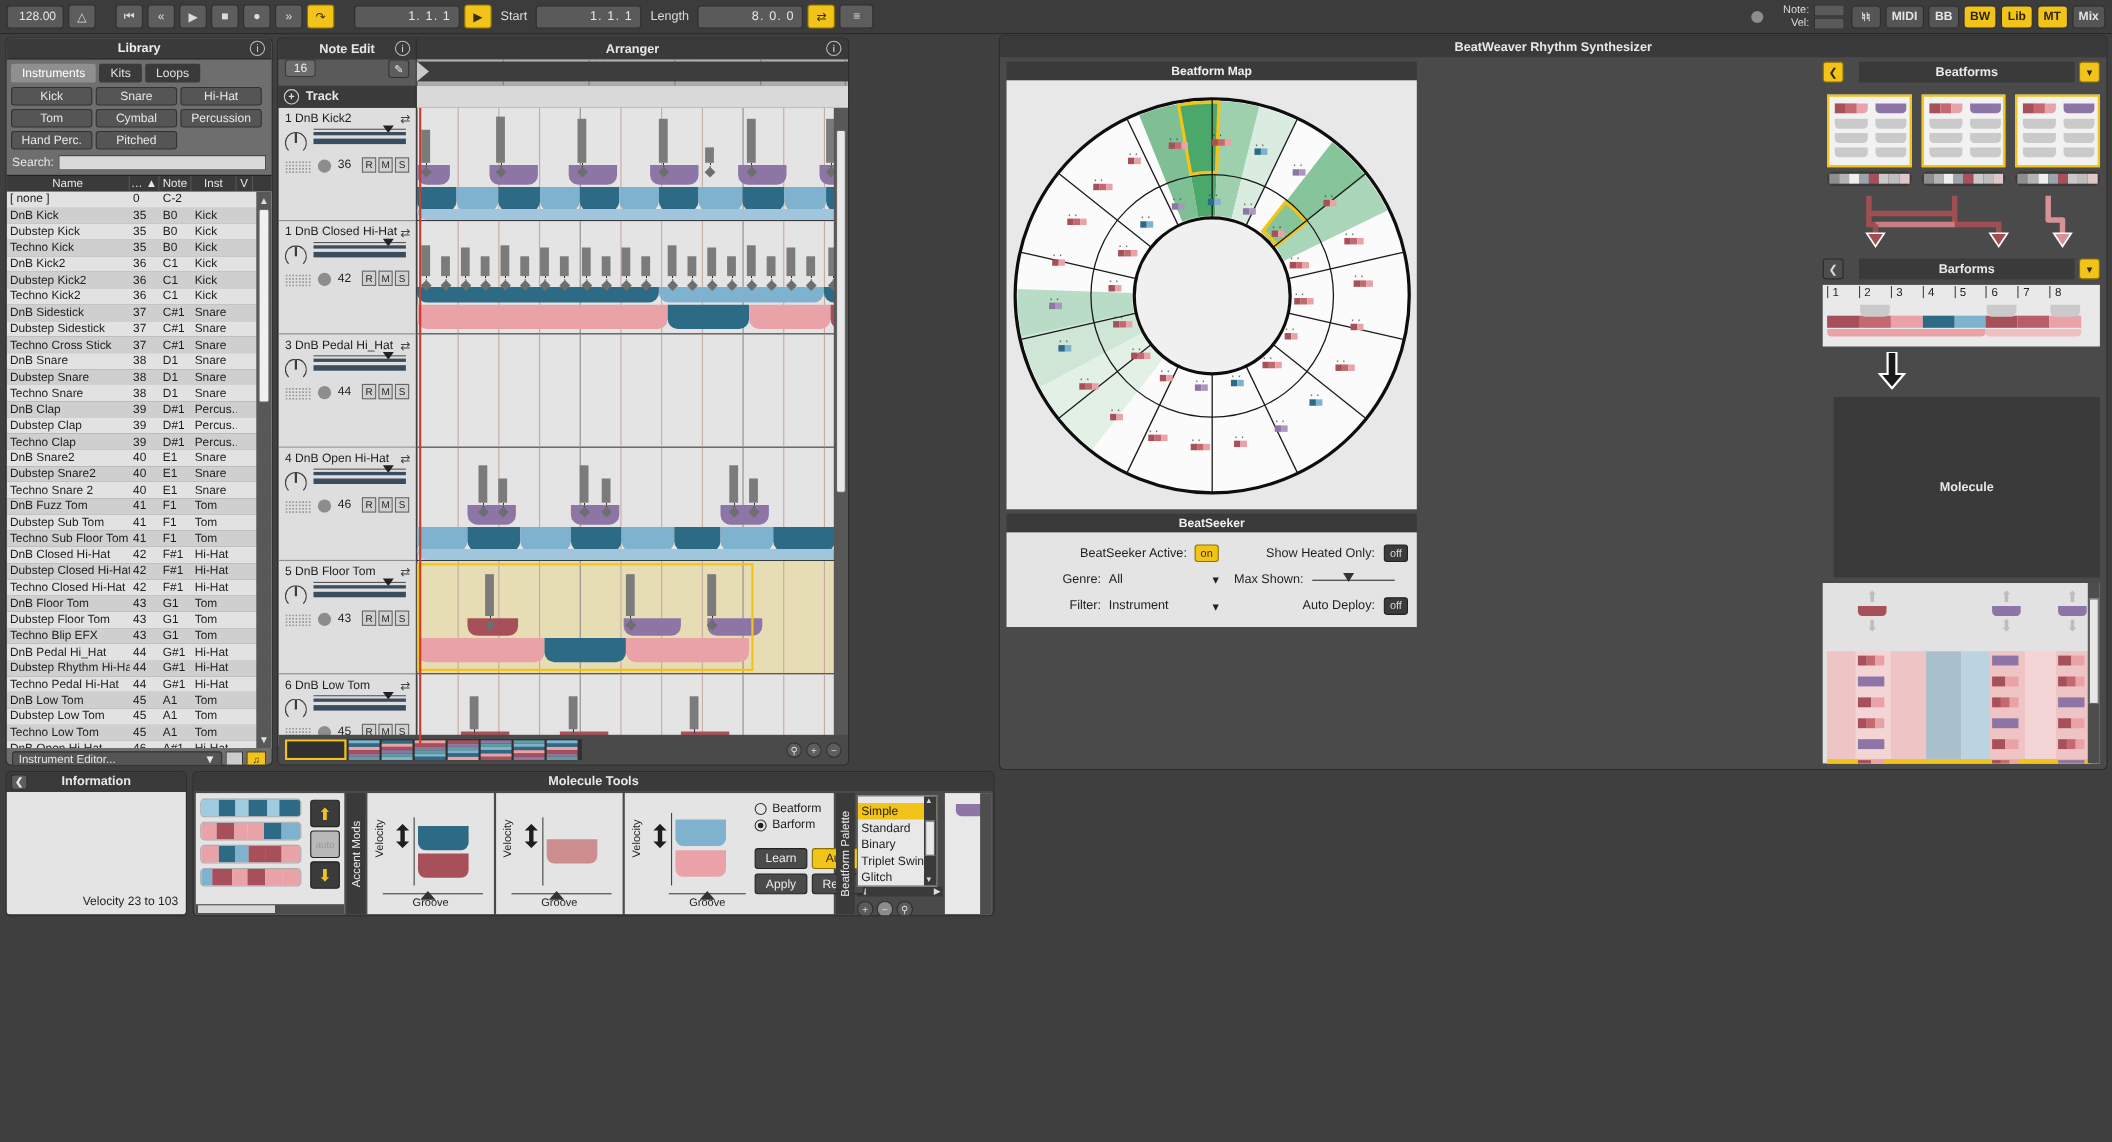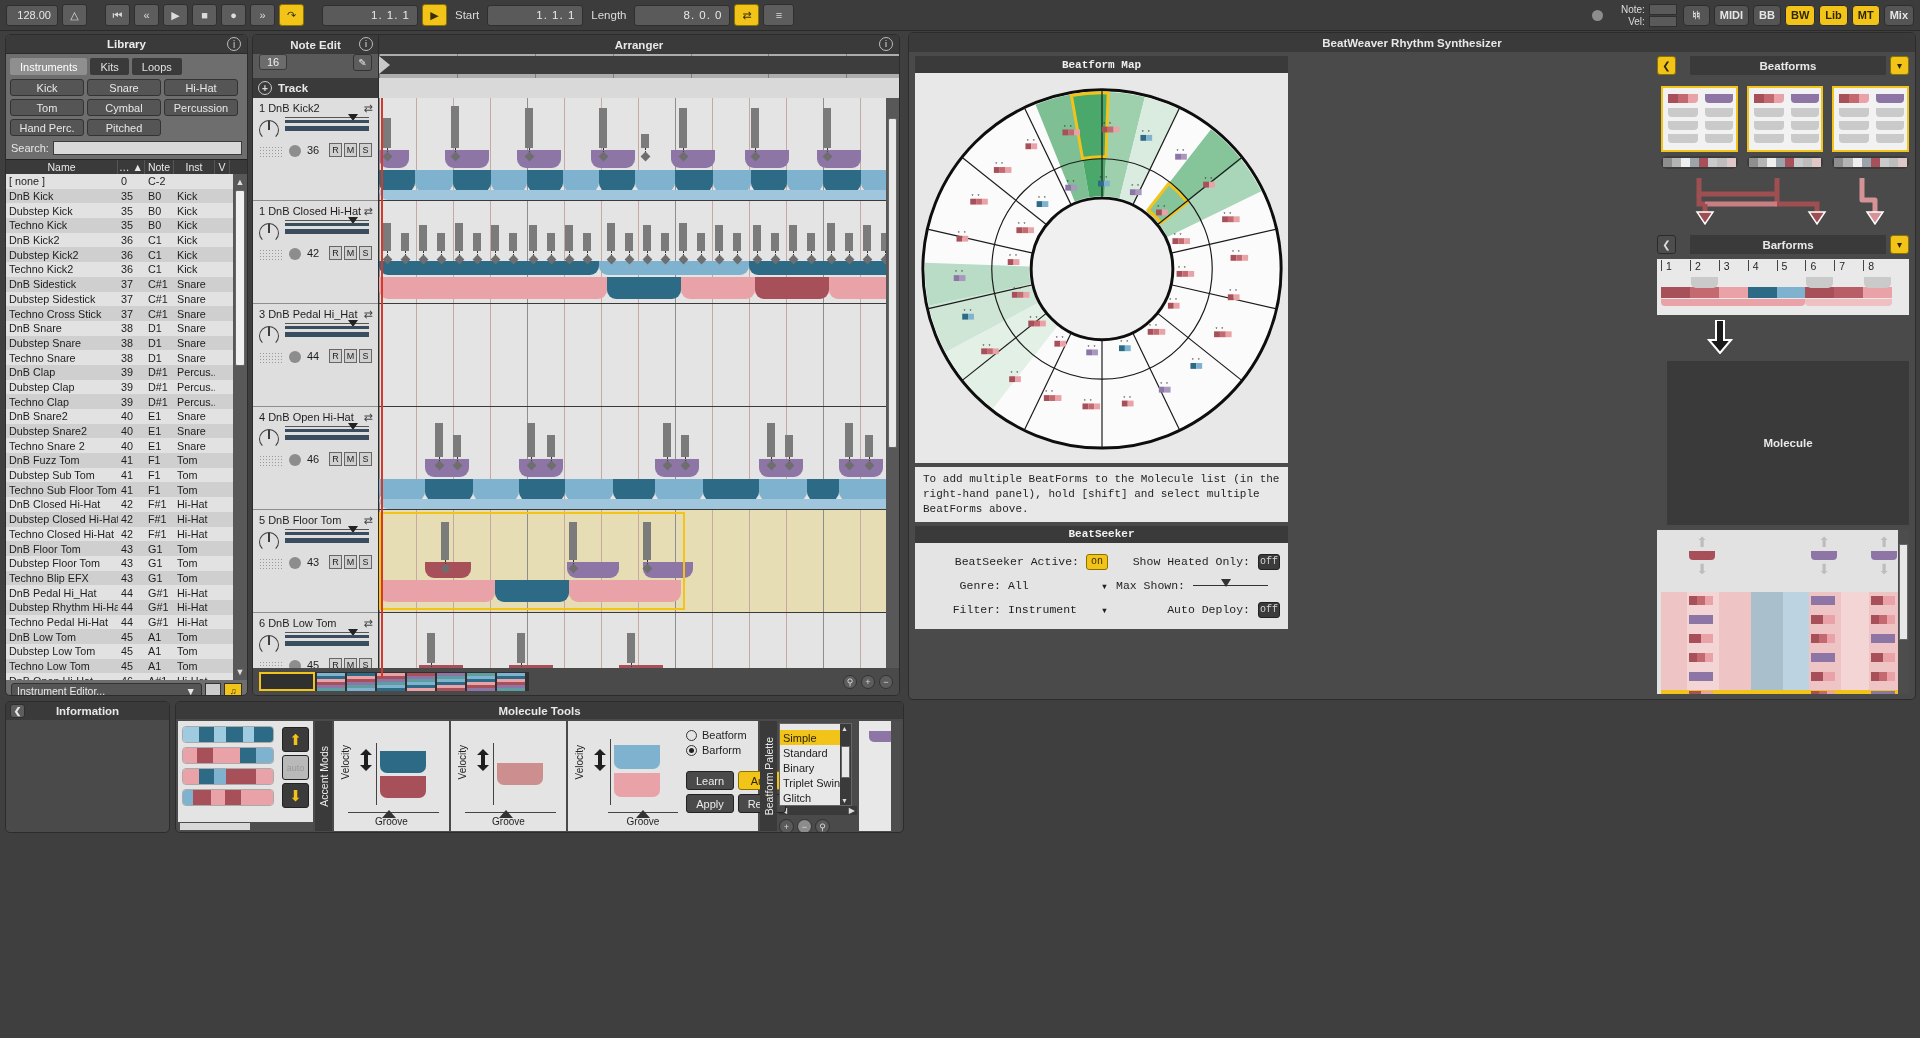--- a/index.html
+++ b/index.html
@@ -80,21 +80,21 @@
                   display:flex;align-items:center;justify-content:center; font-size:9px;}
   .lib-foot { display:flex; align-items:center; gap:3px; padding:3px 5px; }
   .lib-foot .combo { flex:1; height:16px; background:#555; border:1px solid #333; border-radius:3px;
                      font-size:10.5px; color:#e8e8e8; display:flex; align-items:center;
                      justify-content:space-between; padding:0 5px;}
   .sq { width:16px;height:16px;background:#ccc;border:1px solid #333;}
   .sq2{ width:18px;height:16px;background:#f2c41a;border:1px solid #333; font-size:9px;
         display:flex;align-items:center;justify-content:center;color:#332b00;}
 
   
-  #arranger { left:252px; top:34px; width:648px; height:662px; background:#4a4a4a; }
+  #arranger { left:252px; top:34px; width:520px; height:662px; background:#4a4a4a; }
   .arr-top { display:flex; height:19px; }
   .arr-ne { width:126px; background:#3a3a3a; display:flex;align-items:center;justify-content:center;
             font-size:11.5px; font-weight:bold; border-right:1px solid #2c2c2c; position:relative;}
   .arr-ne .info{position:absolute;right:5px;top:2px;width:14px;height:14px;border:1px solid #bbb;
                 border-radius:50%;font-size:9px;font-weight:normal;display:flex;
                 align-items:center;justify-content:center;}
   .arr-ti { flex:1; background:#3a3a3a; display:flex;align-items:center;justify-content:center;
             font-size:11.5px; font-weight:bold; position:relative;}
   .arr-ti .info{position:absolute;right:6px;top:2px;width:14px;height:14px;border:1px solid #bbb;
                 border-radius:50%;font-size:9px;font-weight:normal;display:flex;
@@ -163,21 +163,21 @@
   .mini-seg{position:absolute;height:3px;}
   .mini-win{position:absolute;left:0;top:0;width:56px;height:19px;border:2px solid #f2c41a;}
   .zoom-btn{width:14px;height:14px;border-radius:50%;background:#5d5d5d;border:1px solid #333;
             font-size:9px;display:flex;align-items:center;justify-content:center;color:#ddd;}
 
   
   #beatweaver { left:908px; top:32px; width:1008px; height:668px; background:#4a4a4a;}
   .bw-title { height:19px; background:#3a3a3a; display:flex; align-items:center;
               justify-content:center; font-size:11.5px; font-weight:bold; }
   .bw-body { display:flex; height:647px; }
-  .bw-left { width:384px; padding:4px 5px 5px 6px;font-family:Liberation Mono, monospace; }
+  .bw-left { width:384px; padding:4px 5px 5px 6px; }
   .sec-title { height:17px; background:#3a3a3a; color:#f0f0f0; font-size:11px; font-weight:bold;
                display:flex;align-items:center;justify-content:center; }
   .map-area { height:390px; background:#e8e8e8; position:relative; overflow:hidden; }
   .helper { background:#e8e8e8; color:#1f1f1f; font-size:11px; padding:5px 8px;
             line-height:1.35; margin-top:4px; }
   .bs-grid { background:#e4e4e4; color:#1f1f1f; padding:7px 8px; }
   .bs-row { display:flex; align-items:center; height:24px; }
   .bs-l { width:185px; display:flex; align-items:center; }
   .bs-l .lab { flex:1; text-align:right; font-size:11.5px; padding-right:7px; }
   .bs-r { flex:1; display:flex; align-items:center; }
@@ -1407,21 +1407,20 @@
                 <text x="8" y="-1" font-size="6" fill="#333">*</text>
               </g>
               <g transform="translate(152.71179954916204,106.44416565226686) scale(0.85)">
                 <rect x="0" y="0" width="7" height="7" fill="#8d76a6"></rect>
                 <text x="1" y="-1" font-size="6" fill="#333">*</text>
                 <rect x="7" y="0" width="7" height="7" fill="#a997bd"></rect>
                 <text x="8" y="-1" font-size="6" fill="#333">*</text>
               </g>
             </svg>
           </div>
-        <div class="helper">To add multiple BeatForms to the Molecule list (in the right-hand panel), hold [shift] and select multiple BeatForms above.</div>
         <div class="sec-title" style="margin-top:4px">BeatSeeker</div>
         <div class="bs-grid">
           <div class="bs-row">
             <div class="bs-l">
                 <span class="lab">BeatSeeker Active:</span>
               <span class="tog on">on</span>
               </div>
             <div class="bs-r">
                 <span class="lab">Show Heated Only:</span>
               <span class="tog off">off</span>
@@ -1706,20 +1705,23 @@
           </div>
       </div>
     </div>
   </div>
 
   <div class="panel" id="information">
     <div class="inf-title">
       <span class="lb">❮</span>
       <span>Information</span>
     </div>
+    <div class="inf-body">
+      <div class="inf-vel">Velocity 23 to 103</div>
+    </div>
   </div>
 
   <div class="panel" id="moltools">
     <div class="mt-title">Molecule Tools</div>
     <div class="mt-body">
 
       <div class="mt-pad">
         <div class="mrow" style="width:92px">
             <i style="width:18%;background:#9fcbe0"></i>
             <i style="width:17%;background:#2d6a85"></i>

